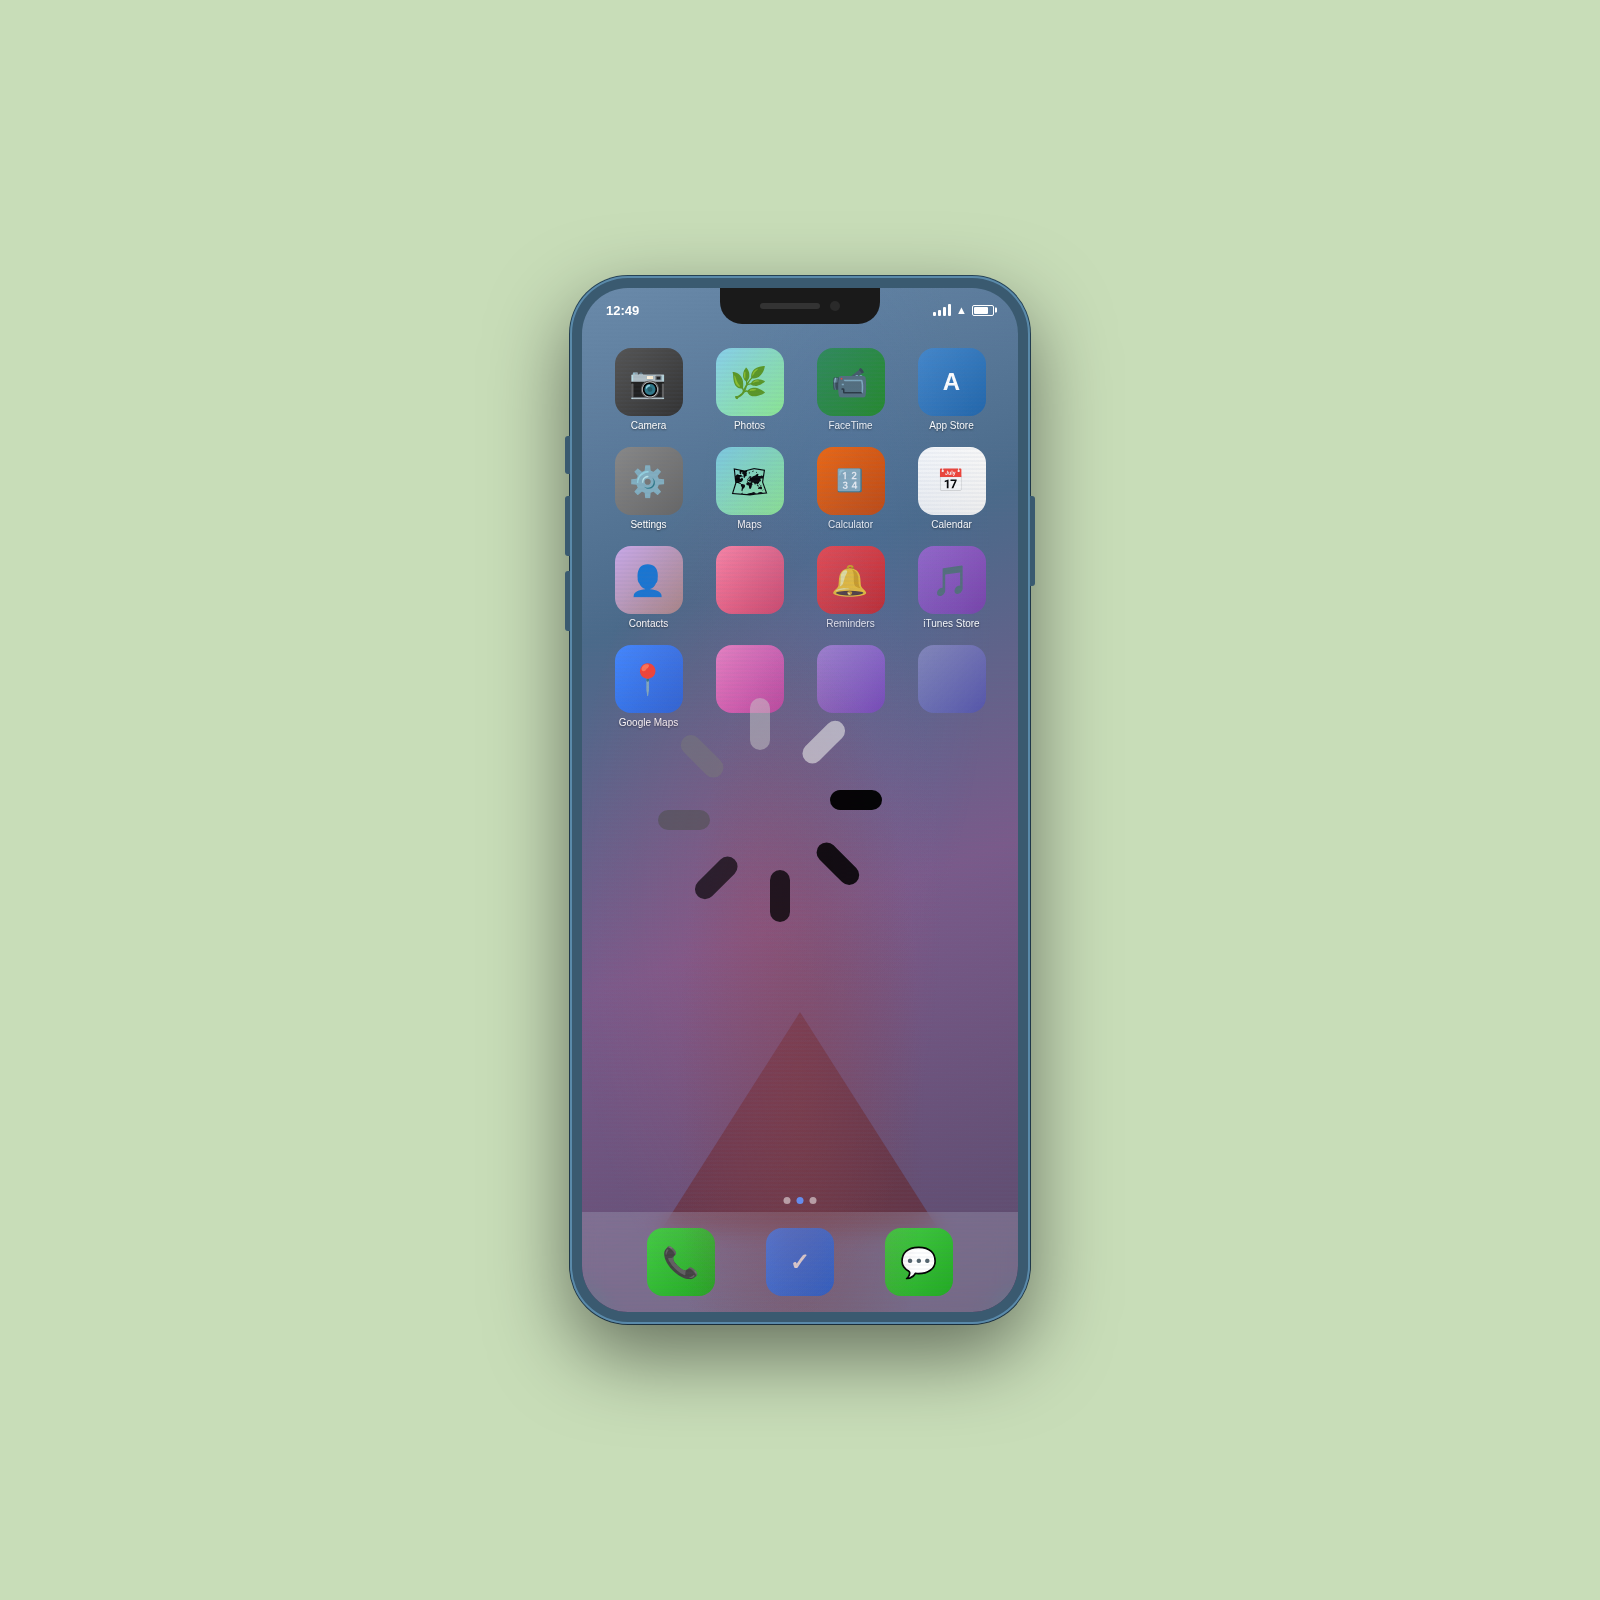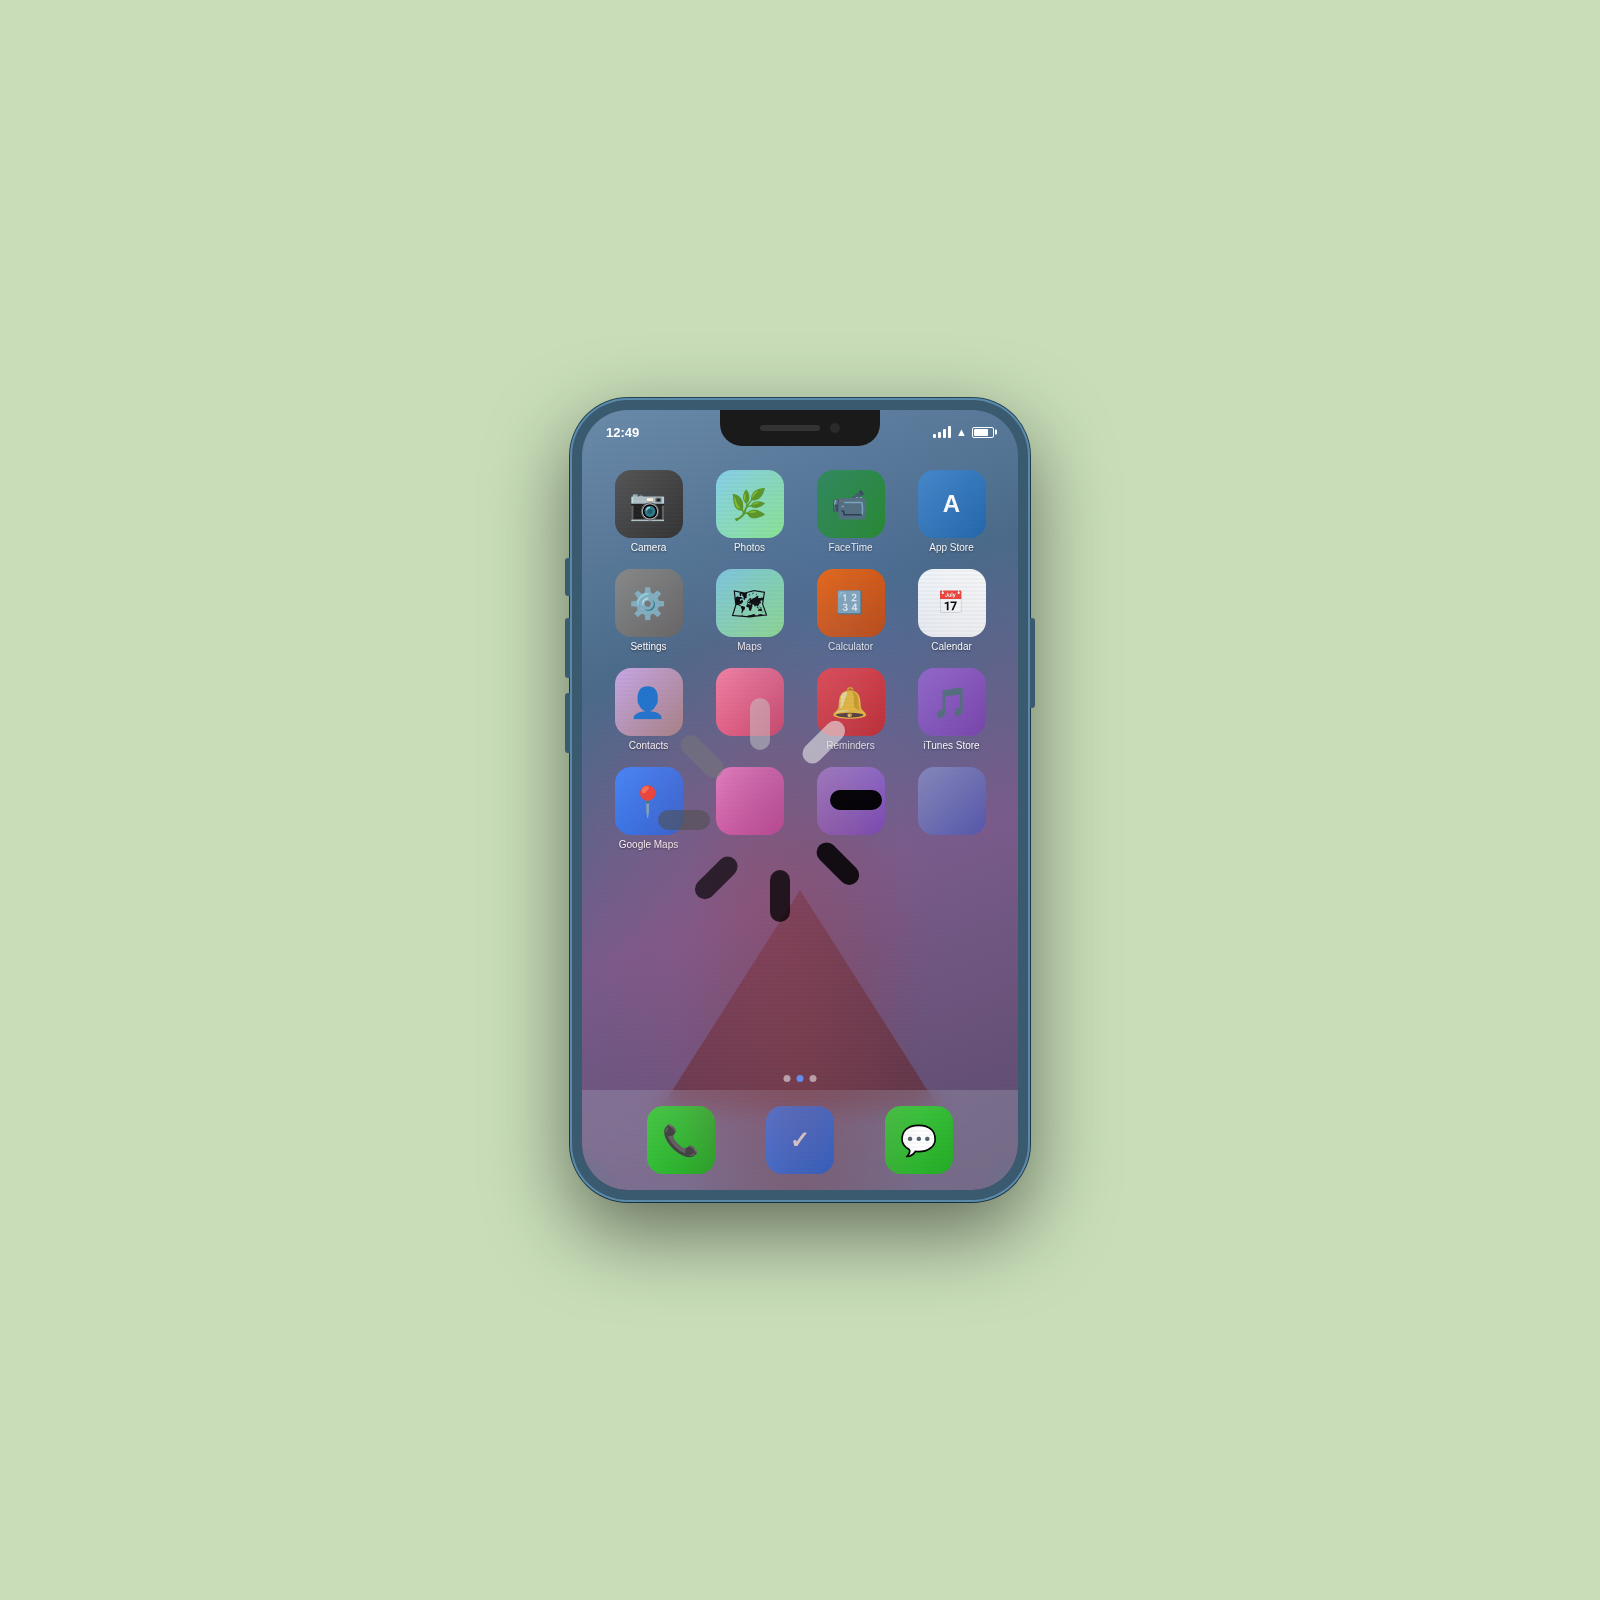--- a/index.html
+++ b/index.html
@@ -9,21 +9,21 @@
       height: 1600px;
       background-color: #c8ddb8;
       display: flex;
       align-items: center;
       justify-content: center;
       overflow: hidden;
     }
 
     .phone-outer {
       width: 460px;
-      height: 804px;
+      height: 1048px;
       background: #3a5a70;
       border-radius: 58px;
       position: relative;
       box-shadow:
         inset 0 0 0 2px #5a8aaa,
         0 30px 80px rgba(0,0,0,0.5),
         0 0 0 1px #2a4a60;
     }
 
     

